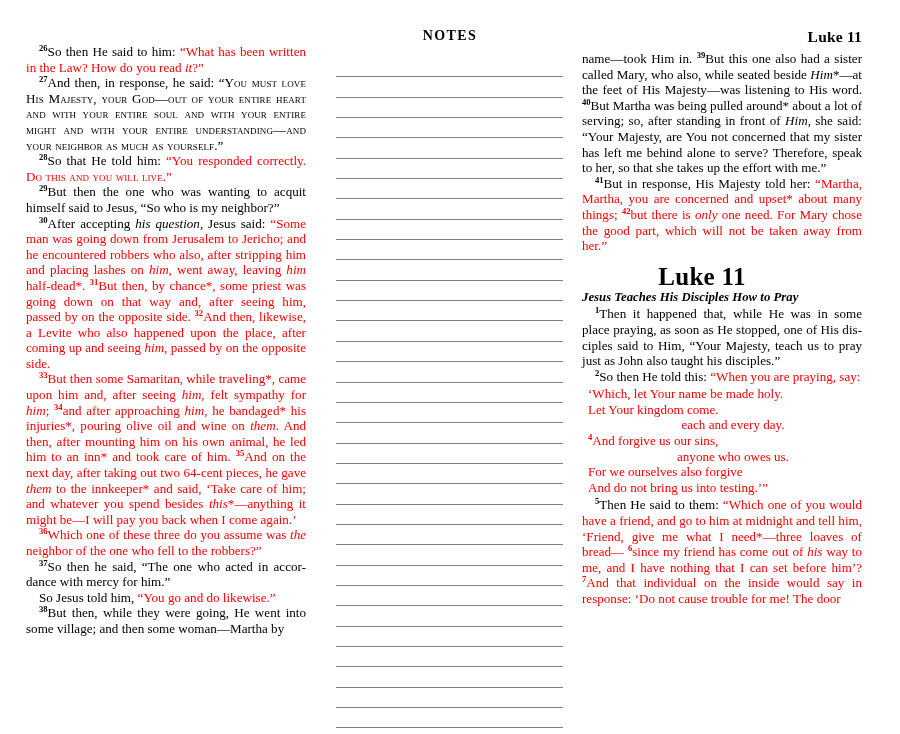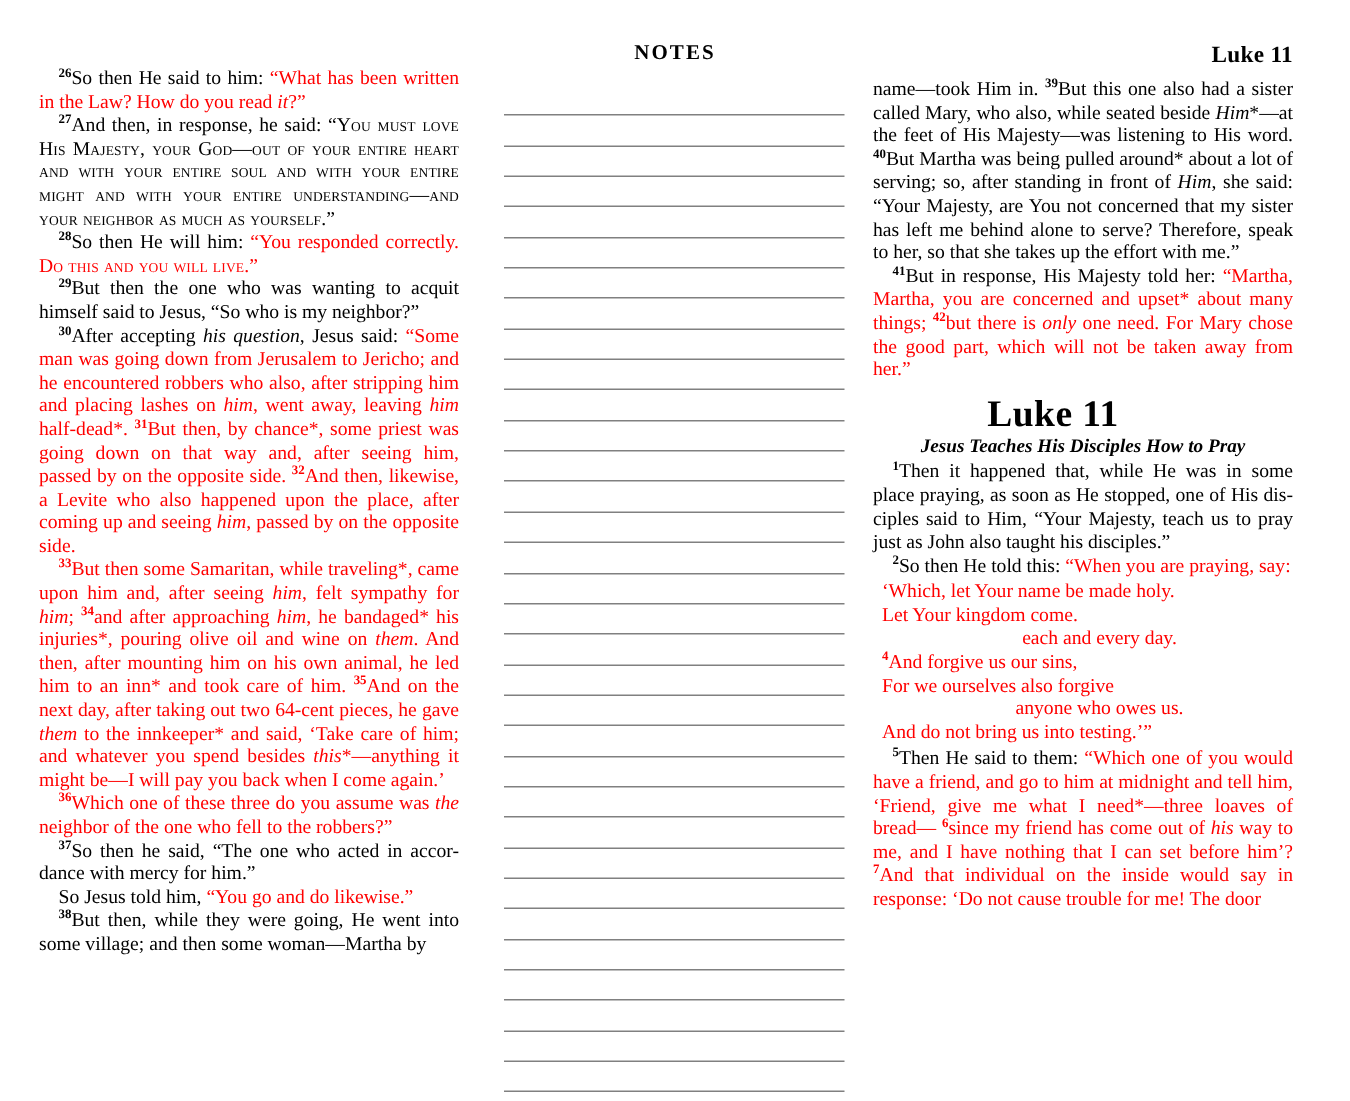--- a/index.html
+++ b/index.html
@@ -94,21 +94,21 @@
     letter-spacing: 0.3px;
     padding-right: 40px;
   }
 
   
   .section-heading {
     font-size: 12.8px;
     font-weight: bold;
     font-style: italic;
     margin: 5px 0 1px 0;
-    text-align: center;
+    text-align: left;
     line-height: 15px;
   }
 
   
   .poetry {
     margin: 2px 0 2px 0;
   }
   .poetry .pl {
     text-indent: 0;
     margin: 0;
@@ -139,21 +139,21 @@
 </style>
 </head>
 <body>
 
 <div class="page">
 
   <div class="col-left">
     <div class="scripture" id="left-col-body">
         <p class=""><span class="vn">26</span><span>So then He said to him: </span><span class="red">“What has been written in the Law? How do you read </span><span class="red it">it</span><span class="red">?”</span></p>
         <p class=""><span class="vn">27</span><span>And then, in response, he said: “</span><span class="sc">You must love His Majesty, your God—out of your entire heart and with your entire soul and with your entire might and with your entire understanding—and your neighbor as much as yourself</span><span>.”</span></p>
-        <p class=""><span class="vn">28</span><span>So then He will him: </span><span class="red">“You responded correctly. </span><span class="red sc">Do this and you will live</span><span class="red">.”</span></p>
+        <p class=""><span class="vn">28</span><span>So that He told him: </span><span class="red">“You responded correctly. </span><span class="red sc">Do this and you will live</span><span class="red">.”</span></p>
         <p class=""><span class="vn">29</span><span>But then the one who was wanting to acquit himself said to Jesus, “So who is my neighbor?”</span></p>
         <p class=""><span class="vn">30</span><span>After accepting </span><span class="it">his question</span><span>, Jesus said: </span><span class="red">“Some man was going down from Jerusalem to Jericho; and he encountered robbers who also, after stripping him and placing lashes on </span><span class="red it">him</span><span class="red">, went away, leaving </span><span class="red it">him</span><span class="red"> half-dead*. </span><span class="vn red">31</span><span class="red">But then, by chance*, some priest was going down on that way and, after seeing him, passed by on the opposite side. </span><span class="vn red">32</span><span class="red">And then, likewise, a Levite who also happened upon the place, after coming up and seeing </span><span class="red it">him</span><span class="red">, passed by on the opposite side.</span></p>
         <p class=""><span class="vn red">33</span><span class="red">But then some Samaritan, while traveling*, came upon him and, after seeing </span><span class="red it">him</span><span class="red">, felt sympathy for </span><span class="red it">him</span><span class="red">; </span><span class="vn red">34</span><span class="red">and after approaching </span><span class="red it">him</span><span class="red">, he bandaged* his injuries*, pouring olive oil and wine on </span><span class="red it">them</span><span class="red">. And then, after mounting him on his own animal, he led him to an inn* and took care of him. </span><span class="vn red">35</span><span class="red">And on the next day, after taking out two 64-cent pieces, he gave </span><span class="red it">them</span><span class="red"> to the innkeeper* and said, ‘Take care of him; and whatever you spend besides </span><span class="red it">this</span><span class="red">*—anything it might be—I will pay you back when I come again.’</span></p>
         <p class=""><span class="vn red">36</span><span class="red">Which one of these three do you assume was </span><span class="red it">the</span><span class="red"> neighbor of the one who fell to the robbers?”</span></p>
         <p class=""><span class="vn">37</span><span>So then he said, “The one who acted in accor-dance with mercy for him.”</span></p>
         <p class=""><span>So Jesus told him, </span><span class="red">“You go and do likewise.”</span></p>
         <p class=""><span class="vn">38</span><span>But then, while they were going, He went into some village; and then some woman—Martha by</span></p>
       </div>
   </div>
 
@@ -204,21 +204,21 @@
         <p class=""><span class="vn">41</span><span>But in response, His Majesty told her: </span><span class="red">“Martha, Martha, you are concerned and upset* about many things; </span><span class="vn red">42</span><span class="red">but there is </span><span class="red it">only</span><span class="red"> one need. For Mary chose the good part, which will not be taken away from her.”</span></p>
         <div class="chapter-title">Luke 11</div>
         <div class="section-heading">Jesus Teaches His Disciples How to Pray</div>
         <p class=""><span class="vn">1</span><span>Then it happened that, while He was in some place praying, as soon as He stopped, one of His dis-ciples said to Him, “Your Majesty, teach us to pray just as John also taught his disciples.”</span></p>
         <p class=""><span class="vn">2</span><span>So then He told this: </span><span class="red">“When you are praying, say:</span></p>
         <div class="poetry">
           <p class="pl"><span class="red">‘Which, let Your name be made holy.</span></p>
           <p class="pl"><span class="red">Let Your kingdom come.</span></p>
           <p class="pl ind"><span class="red">each and every day.</span></p>
           <p class="pl"><span class="vn red">4</span><span class="red">And forgive us our sins,</span></p>
+          <p class="pl ind"><span class="red">anyone who owes us.</span></p>
           <p class="pl"><span class="red">For we ourselves also forgive</span></p>
-          <p class="pl ind"><span class="red">anyone who owes us.</span></p>
           <p class="pl"><span class="red">And do not bring us into testing.’”</span></p>
         </div>
         <p class=""><span class="vn">5</span><span>Then He said to them: </span><span class="red">“Which one of you would have a friend, and go to him at midnight and tell him, ‘Friend, give me what I need*—three loaves of bread— </span><span class="vn red">6</span><span class="red">since my friend has come out of </span><span class="red it">his</span><span class="red"> way to me, and I have nothing that I can set before him’? </span><span class="vn red">7</span><span class="red">And that individual on the inside would say in response: ‘Do not cause trouble for me! The door</span></p>
       </div>
   </div>
 
 </div>
 
 </body></html>

